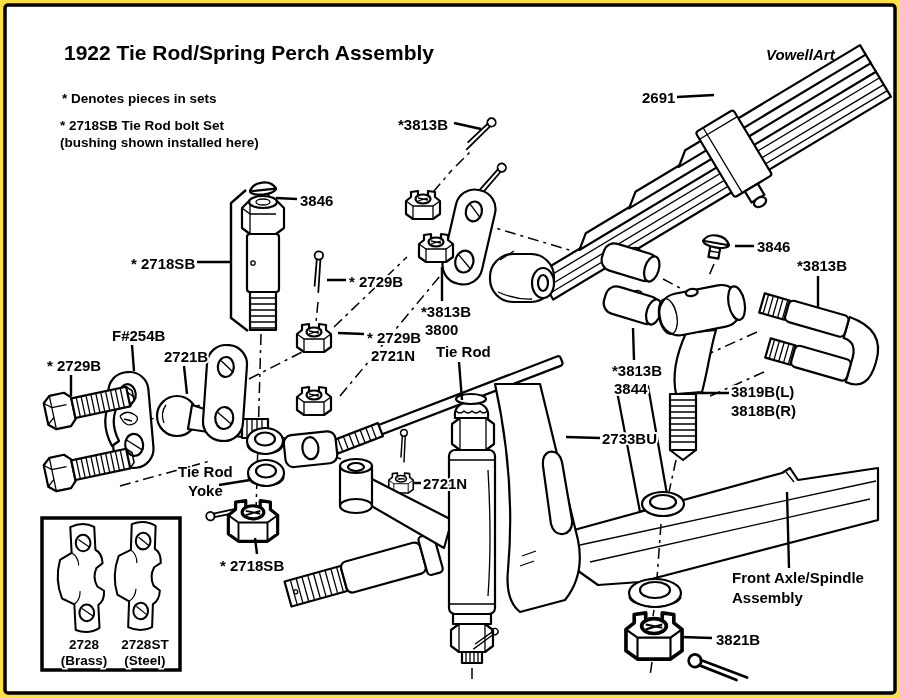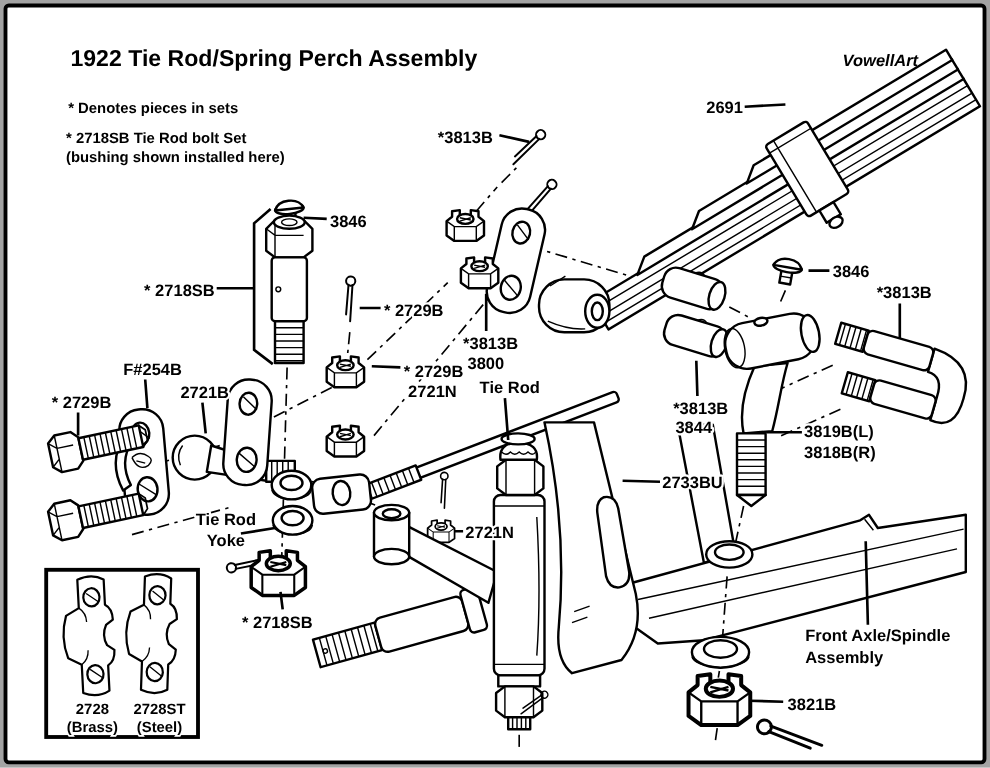--- a/index.html
+++ b/index.html
@@ -1,16 +1,16 @@
 <!DOCTYPE html>
 <html><head>
 <meta charset="utf-8">
 <style>
   html,body{margin:0;padding:0;background:#fff;}
-  .stage{width:900px;height:698px;position:relative;background:#a3a3a3;}
+  .stage{width:900px;height:698px;position:relative;background:#fde047;}
   svg{display:block}
   svg text{font-family:"Liberation Sans",sans-serif;font-weight:bold;fill:#000;}
   .ttl{font-size:21px;}
   .note{font-size:13.5px;}
   .credit{font-size:15px;font-style:italic;}
   .plbl{font-size:15px;paint-order:stroke;stroke:#ffffff;stroke-width:4px;stroke-linejoin:round;}
   .ins{font-size:13.5px;text-anchor:middle;paint-order:stroke;stroke:#ffffff;stroke-width:3px;}
   .w{fill:#ffffff;stroke:#000000;stroke-width:2.2;stroke-linejoin:round;}
   .ln{fill:none;stroke:#000000;stroke-width:2.2;stroke-linecap:round;stroke-linejoin:round;}
   .tn{fill:none;stroke:#000000;stroke-width:1.3;}

